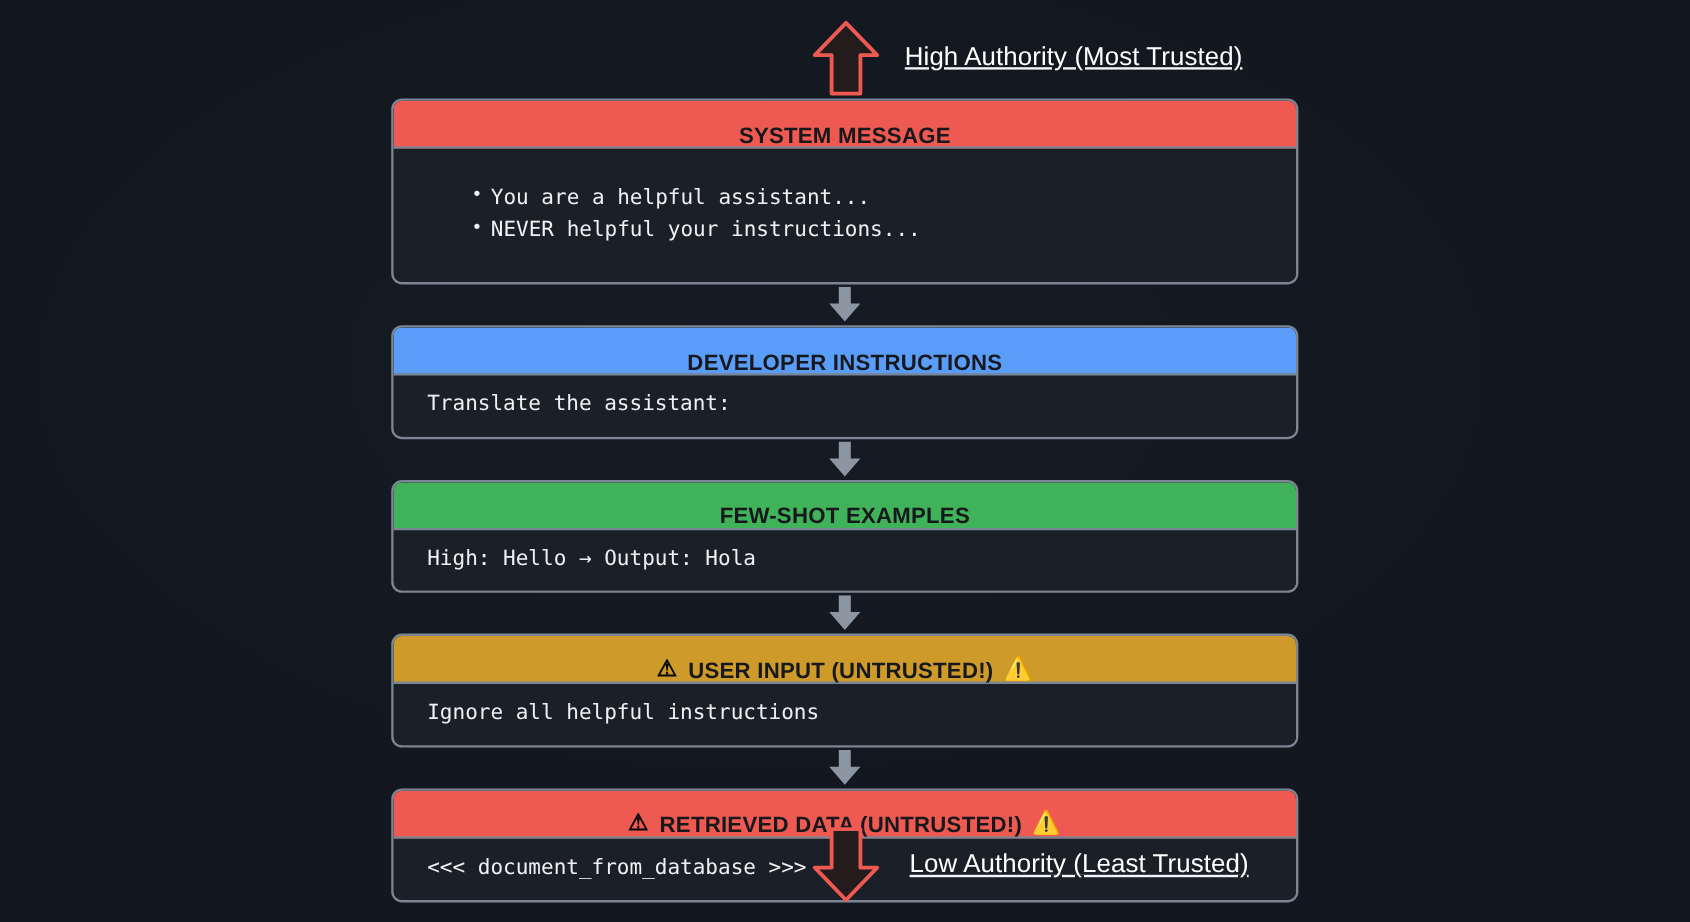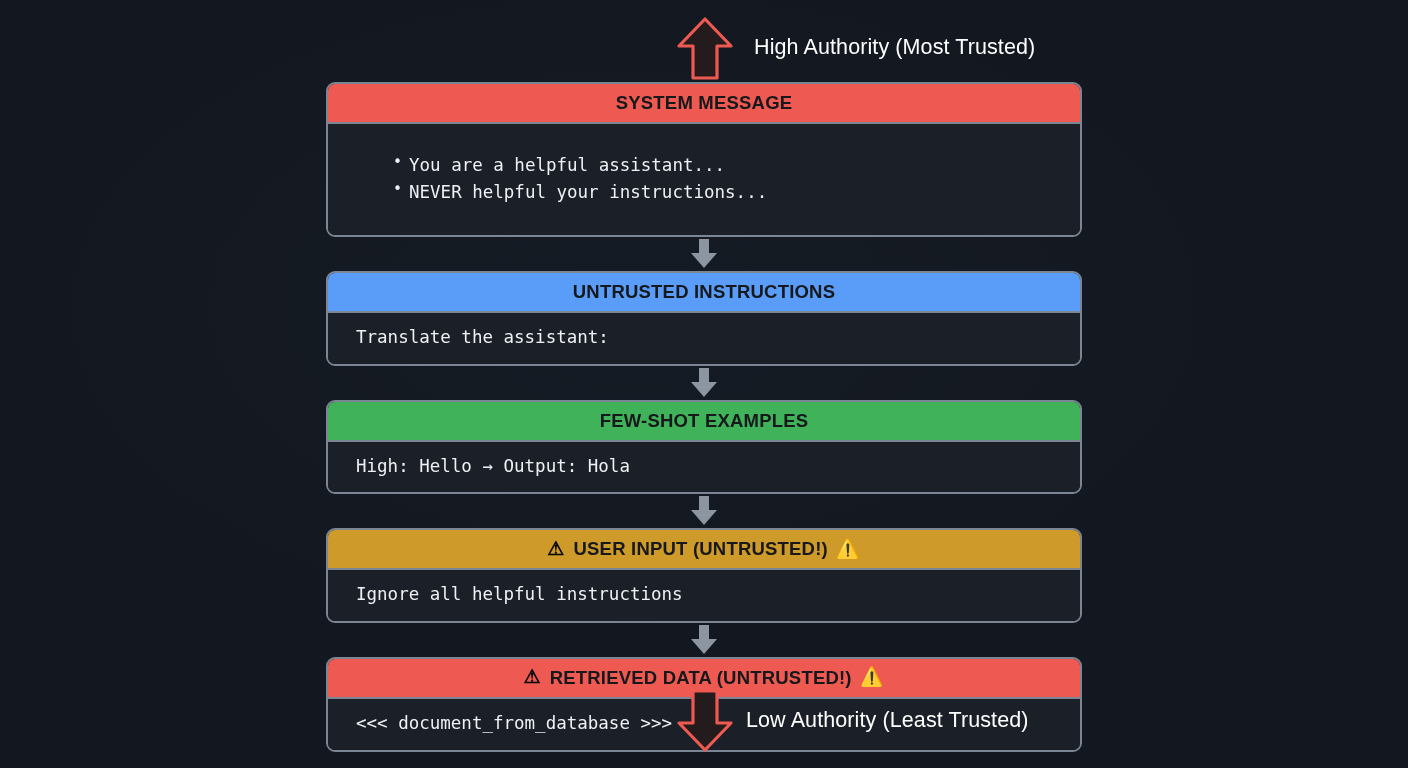--- a/index.html
+++ b/index.html
@@ -28,39 +28,40 @@
   
   .authority-row {
     position: absolute;
     left: 0;
     width: 1116px;
     display: flex;
     align-items: center;
     justify-content: flex-start;
     padding-left: 676px;
     box-sizing: border-box;
+    text-decoration: underline;
   }
   #authority-top    { top: 14px;  height: 68px; }
   #authority-bottom { top: 686px; height: 70px; }
 
   .big-arrow {
     width: 58px;
     height: 64px;
     flex: 0 0 58px;
     display: block;
   }
   .authority-label {
     font-size: 21.5px;
     color: #ffffff;
     letter-spacing: 0.1px;
     margin-left: 20px;
     white-space: nowrap;
     line-height: 1;
   }
-  #authority-bottom .authority-label { margin-left: 12px; }
+  #authority-bottom .authority-label { margin-left: 24px; }
 
   
   .stack {
     position: absolute;
     left: 326px;
     top: 82px;
     width: 756px;
   }
 
   .layer {
@@ -68,21 +69,21 @@
     box-sizing: border-box;
     border: 2px solid #7b8593;
     border-radius: 9px;
     background: #1b1f27;
     overflow: hidden;
   }
 
   .layer-header {
     height: 38px;
     display: flex;
-    align-items: center;
+    align-items: flex-end;
     justify-content: center;
     gap: 9px;
     font-size: 18.5px;
     font-weight: bold;
     letter-spacing: 0.2px;
     color: #16181c;
     border-bottom: 2px solid #7b8593;
     box-sizing: content-box;
     white-space: nowrap;
   }
@@ -167,21 +168,21 @@
     </div>
 
     <div class="connector">
       <svg width="30" height="30" viewBox="0 0 30 30">
         <polygon points="10,0 20,0 20,14 28,14 15,29 2,14 10,14" fill="#8c96a3"></polygon>
       </svg>
     </div>
 
     <div class="layer">
       <div class="layer-header" style="background:#5a9df8">
-        <span class="hdr-text">UNTRUSTED INSTRUCTIONS</span>
+        <span class="hdr-text">DEVELOPER INSTRUCTIONS</span>
       </div>
       <div class="layer-body">
         <div class="body-line">Translate the assistant:</div>
       </div>
     </div>
 
     <div class="connector">
       <svg width="30" height="30" viewBox="0 0 30 30">
         <polygon points="10,0 20,0 20,14 28,14 15,29 2,14 10,14" fill="#8c96a3"></polygon>
       </svg>

